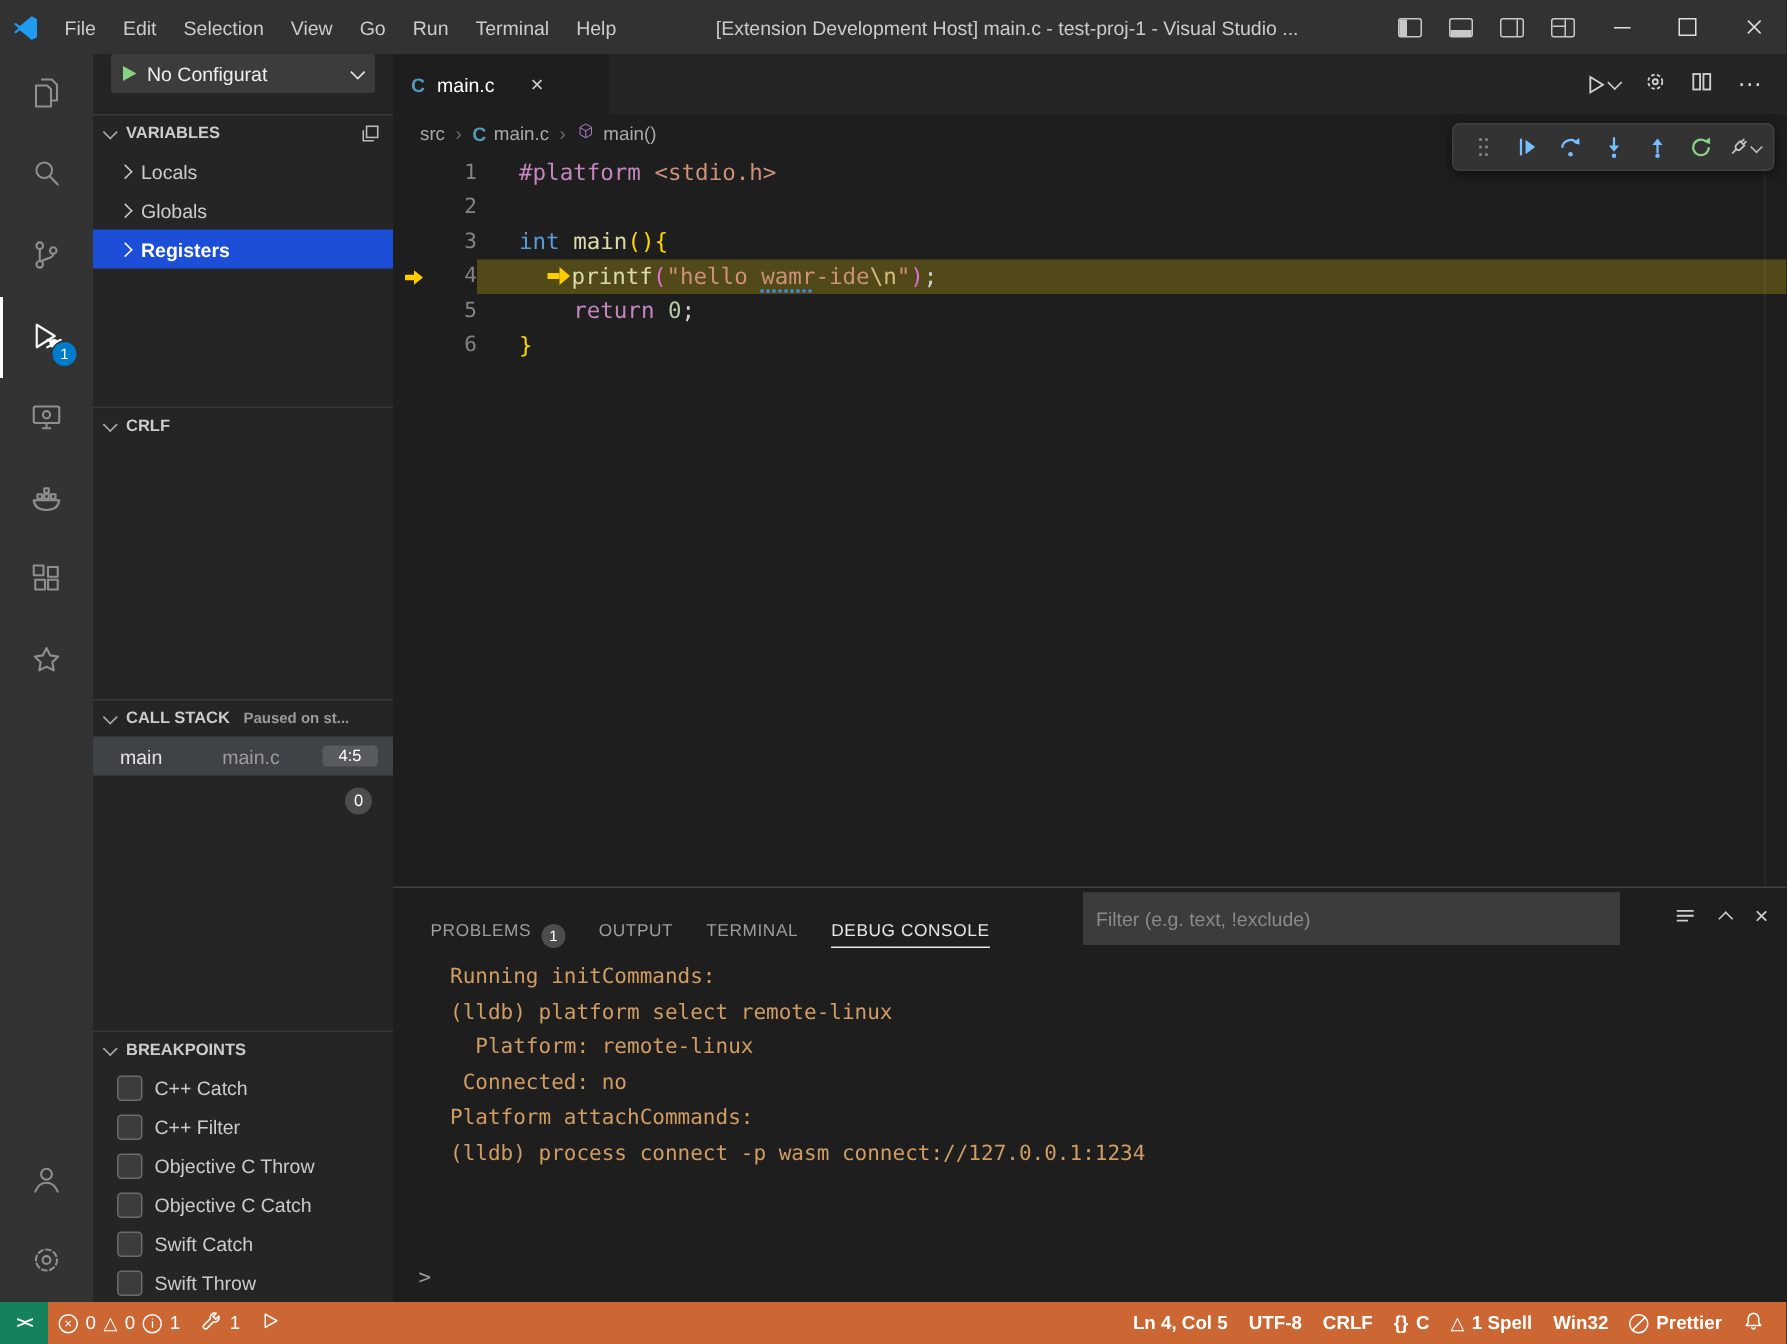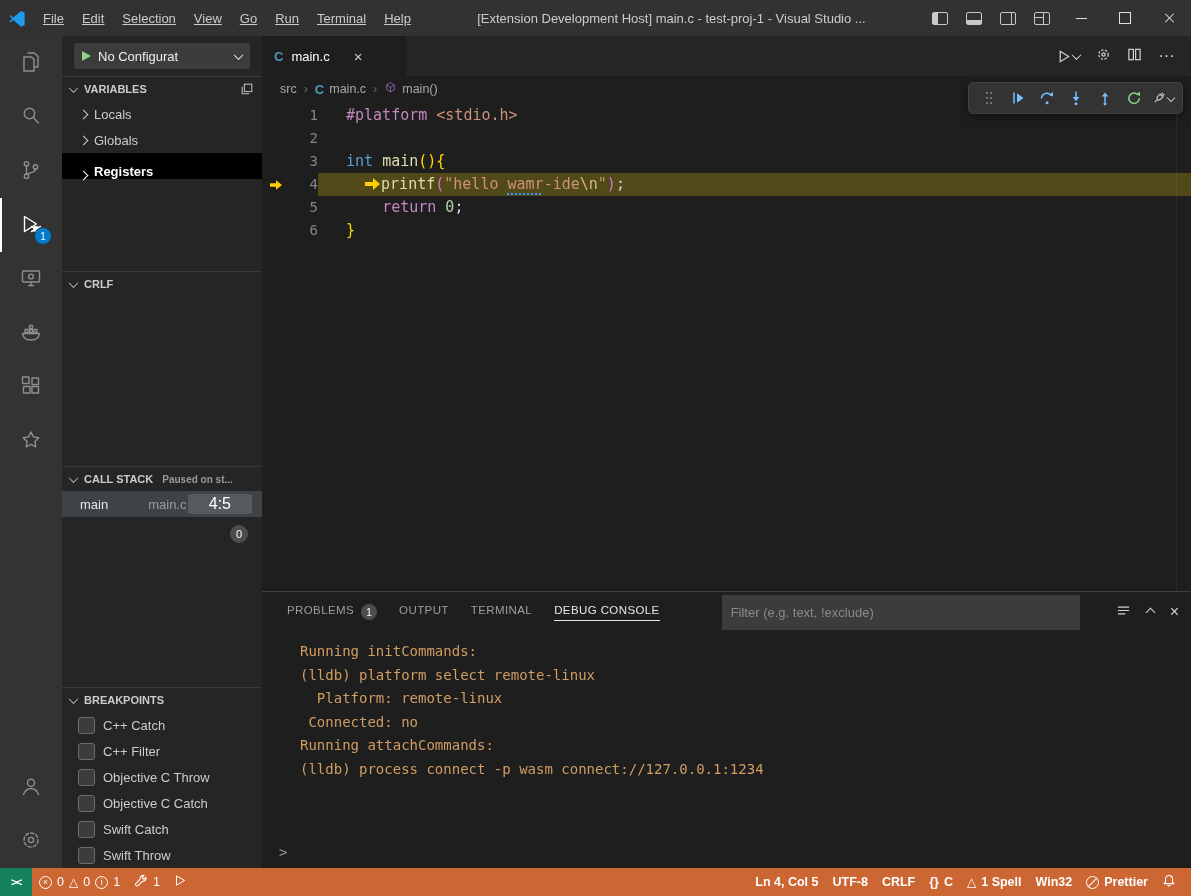--- a/index.html
+++ b/index.html
@@ -4,21 +4,21 @@
 <style>
   html,body{margin:0;padding:0;}
   body{width:1191px;height:896px;overflow:hidden;background:#1e1e1e;
        font-family:"Liberation Sans","DejaVu Sans",sans-serif;color:#cccccc;font-size:13px;}
   .window{width:1191px;height:896px;display:flex;flex-direction:column;}
 
   
   .titlebar{flex:0 0 36px;background:#323233;display:flex;align-items:center;}
   .tb-left{display:flex;align-items:center;height:100%;}
   .logo{width:34px;display:flex;align-items:center;justify-content:center;}
-  .menus{display:flex;align-items:center;height:100%;text-decoration:underline;}
+  .menus{display:flex;align-items:center;height:100%;}
   .menu-item{padding:0 9px;color:#cccccc;font-size:13px;height:100%;display:flex;align-items:center;cursor:default;}
   .tb-title{flex:1;text-align:center;color:#cccccc;font-size:13px;white-space:nowrap;overflow:hidden;text-overflow:ellipsis;padding:0 8px;}
   .tb-controls{display:flex;align-items:center;height:100%;}
   .lay-btn{width:34px;height:100%;display:flex;align-items:center;justify-content:center;}
   .lay-ico{width:14px;height:11px;border:1px solid #c8c8c8;border-radius:2px;position:relative;}
   .lay-left::before{content:"";position:absolute;left:0;top:0;bottom:0;width:5px;background:#c8c8c8;}
   .lay-bottom::before{content:"";position:absolute;left:0;right:0;bottom:0;height:4px;background:#c8c8c8;}
   .lay-right::before{content:"";position:absolute;right:3px;top:0;bottom:0;width:1px;background:#c8c8c8;}
   .lay-grid::before{content:"";position:absolute;left:8px;top:0;bottom:0;width:1px;background:#c8c8c8;}
   .lay-grid::after{content:"";position:absolute;left:0;right:5px;top:4px;height:1px;background:#c8c8c8;}
@@ -36,41 +36,41 @@
   .activitybar{flex:0 0 62px;background:#333333;display:flex;flex-direction:column;align-items:stretch;}
   .ab-item{height:54px;display:flex;align-items:center;justify-content:center;color:#8f8f8f;position:relative;}
   .ab-item svg{stroke:currentColor;fill:none;stroke-width:1.4;stroke-linecap:round;stroke-linejoin:round;}
   .ab-item.active{color:#ffffff;box-shadow:inset 2px 0 0 #ffffff;}
   .ab-badge{position:absolute;right:10px;bottom:7px;min-width:16px;height:16px;border-radius:50%;background:#007acc;
             color:#fff;font-size:10px;display:flex;align-items:center;justify-content:center;border:1px solid #333;}
   .ab-spacer{flex:1;}
 
   
   .sidebar{flex:0 0 200px;background:#252526;display:flex;flex-direction:column;overflow:hidden;}
-  .run-row{flex:0 0 40px;display:flex;align-items:center;padding:0 12px;}
+  .run-row{flex:0 0 40px;display:flex;padding:0 12px;}
   .config-dropdown{flex:1;height:26px;background:#3c3c3c;border-radius:2px;display:flex;align-items:center;gap:7px;padding:0 8px;color:#eeeeee;}
   .play-tri{width:0;height:0;border-top:5px solid transparent;border-bottom:5px solid transparent;border-left:9px solid #89d185;}
   .config-label{flex:1;font-size:13px;white-space:nowrap;overflow:hidden;}
   .chev{display:inline-block;width:6px;height:6px;border-right:1.4px solid currentColor;border-bottom:1.4px solid currentColor;}
   .chev.down{transform:rotate(45deg) translate(-1px,-1px);}
   .chev.right{transform:rotate(-45deg);}
   .chev.up{transform:rotate(-135deg);}
   .sec-head{flex:0 0 24px;display:flex;align-items:center;gap:7px;padding:0 8px;font-size:11px;font-weight:bold;color:#cccccc;
             border-top:1px solid rgba(128,128,128,0.22);}
   .sec-head .chev{color:#b0b0b0;}
   .sec-status{font-size:10px;font-weight:bold;color:#9a9a9a;margin-left:2px;white-space:nowrap;}
   .head-action{margin-left:auto;color:#bcbcbc;display:flex;}
   .head-action svg{stroke:currentColor;fill:none;stroke-width:1.2;}
   .tree-row{flex:0 0 26px;display:flex;align-items:center;gap:7px;padding-left:18px;color:#cccccc;}
-  .tree-row[data-selected="true"]{background:#000000;color:#ffffff;font-weight:bold;align-items:flex-end;}
+  .tree-row[data-selected="true"]{background:#1d4ed8;color:#ffffff;font-weight:bold;}
   .tree-row .chev{color:inherit;}
   .spacer-vars{flex:0 0 92px;} .spacer-watch{flex:0 0 170px;} .spacer-grow{flex:1;}
   .frame-row{flex:0 0 26px;display:flex;align-items:center;padding:0 10px 0 18px;background:#3f4347;color:#e5e5e5;}
   .frame-file{color:#9d9d9d;margin-left:40px;}
-  .frame-pos{margin-left:auto;background:#575b60;color:#ffffff;font-size:16px;border-radius:3px;padding:1px 21px;}
+  .frame-pos{margin-left:auto;background:#575b60;color:#ffffff;font-size:11px;border-radius:3px;padding:1px 11px;}
   .zero-badge{flex:0 0 18px;width:18px;height:18px;border-radius:50%;background:#4d4d4d;color:#ffffff;font-size:11px;
               display:flex;align-items:center;justify-content:center;align-self:flex-end;margin:8px 14px 0 0;}
   .bp-row{flex:0 0 26px;display:flex;align-items:center;gap:8px;padding-left:16px;}
   .checkbox{width:15px;height:15px;background:#3c3c3c;border:1px solid #6b6b6b;border-radius:3px;flex:0 0 15px;}
 
   
   .editor-col{flex:1;display:flex;flex-direction:column;min-width:0;background:#1e1e1e;position:relative;}
   .tabstrip{flex:0 0 40px;background:#252526;display:flex;align-items:stretch;}
   .tab{display:flex;align-items:center;gap:8px;padding:0 12px;background:#1e1e1e;color:#ffffff;min-width:120px;}
   .file-ico{color:#519aba;font-weight:bold;font-size:13px;}
@@ -110,21 +110,21 @@
       display:flex;align-items:center;padding:0 5px;box-shadow:0 2px 8px rgba(0,0,0,0.5);z-index:6;}
   .dt-btn{width:29px;height:28px;display:flex;align-items:center;justify-content:center;}
   .gripper{width:2px;height:2px;background:#8a8a8a;border-radius:50%;
       box-shadow:0 5px 0 #8a8a8a,0 10px 0 #8a8a8a,4px 0 0 #8a8a8a,4px 5px 0 #8a8a8a,4px 10px 0 #8a8a8a;
       transform:translate(-2px,-5px);}
   .dt-chev{width:5px;height:5px;border-right:1.3px solid #c5c5c5;border-bottom:1.3px solid #c5c5c5;transform:rotate(45deg);margin-left:1px;}
 
   
   .panel{flex:0 0 276px;border-top:1px solid rgba(128,128,128,0.35);display:flex;flex-direction:column;background:#1e1e1e;min-height:0;}
   .panel-header{flex:0 0 40px;display:flex;align-items:center;gap:22px;padding:0 12px 0 25px;}
-  .panel-tab{display:flex;align-items:center;gap:7px;color:#9d9d9d;font-size:11.5px;letter-spacing:0.4px;height:100%;}
+  .panel-tab{display:flex;align-items:flex-end;gap:7px;color:#9d9d9d;font-size:11.5px;letter-spacing:0.4px;height:100%;}
   .pt-label{padding-bottom:4px;border-bottom:1px solid transparent;white-space:nowrap;}
   .panel-tab[data-active="true"]{color:#e7e7e7;}
   .panel-tab[data-active="true"] .pt-label{border-bottom-color:#e7e7e7;}
   .pt-badge{background:#4d4d4d;color:#ffffff;border-radius:50%;min-width:16px;height:16px;font-size:10px;
             display:flex;align-items:center;justify-content:center;}
   .pt-badge:empty{display:none;}
   .filter-input{margin-left:auto;width:358px;height:35px;background:#3c3c3c;border:1px solid #3c3c3c;color:#cccccc;
             font-size:13px;padding:0 8px;font-family:inherit;box-sizing:border-box;}
   .filter-input::placeholder{color:#8a8a8a;}
   .panel-actions{display:flex;align-items:center;gap:16px;color:#cfcfcf;padding-left:14px;}
@@ -574,21 +574,21 @@
         <div class="console">
 
             <div class="console-line">Running initCommands:</div>
 
             <div class="console-line">(lldb) platform select remote-linux</div>
 
             <div class="console-line">  Platform: remote-linux</div>
 
             <div class="console-line"> Connected: no</div>
 
-            <div class="console-line">Running attachCommands:</div>
+            <div class="console-line">Platform attachCommands:</div>
 
             <div class="console-line">(lldb) process connect -p wasm connect://127.0.0.1:1234</div>
 
           <div class="console-input">&gt;</div>
         </div>
       </div>
 
     </div>
   </div>
 

